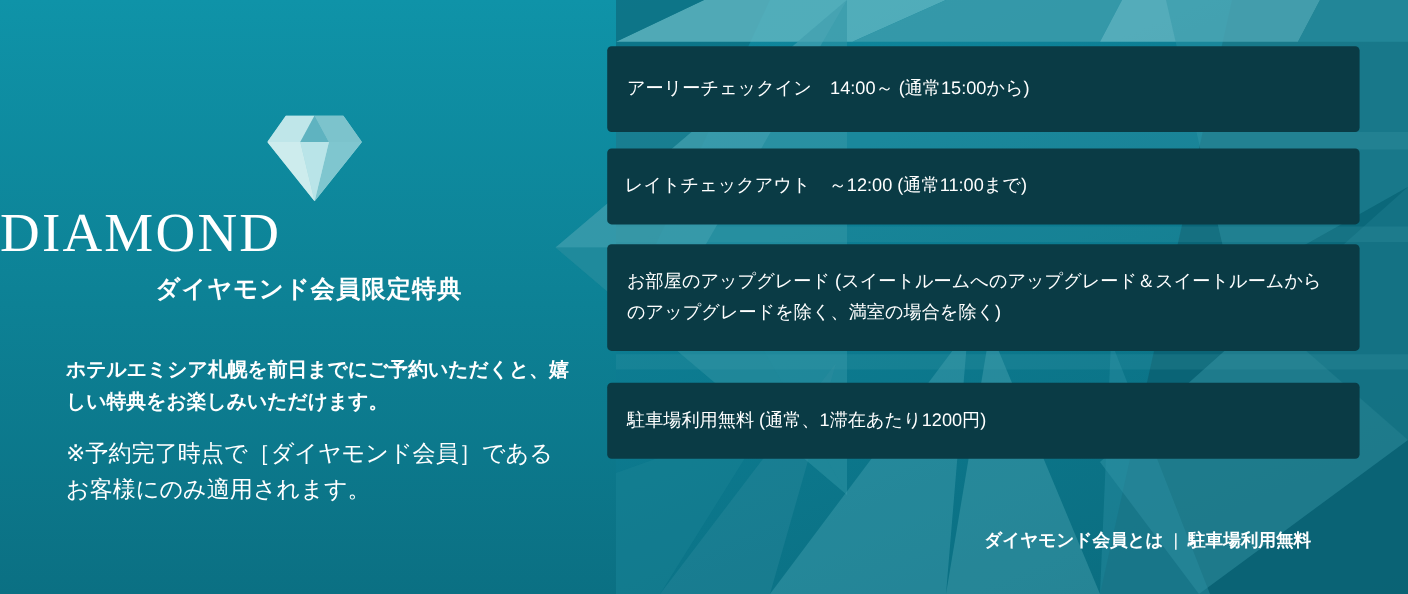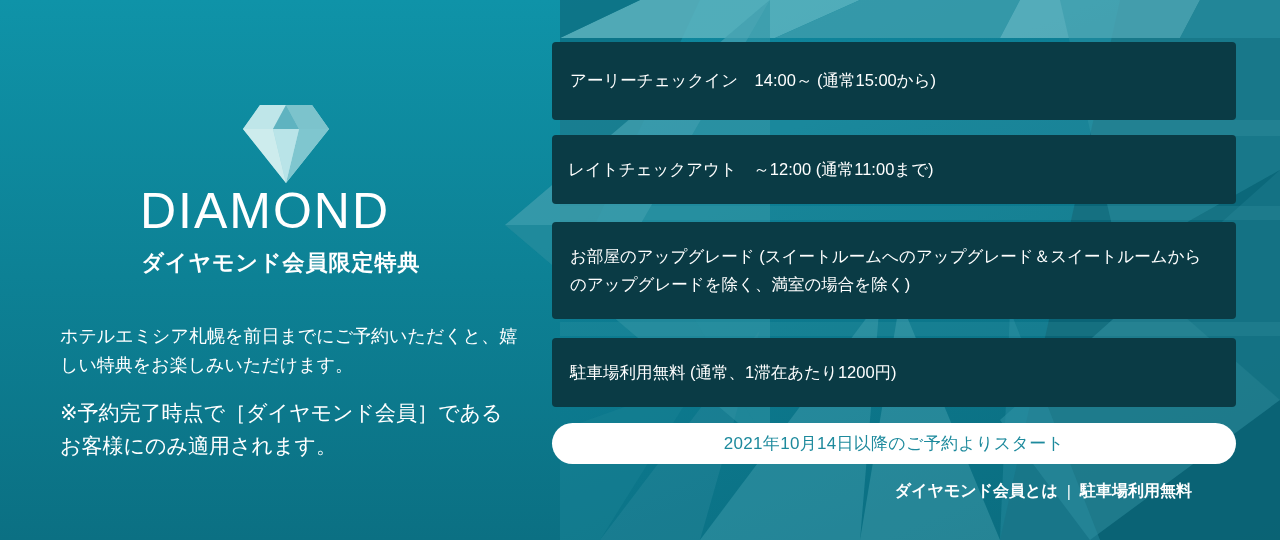--- a/index.html
+++ b/index.html
@@ -43,22 +43,21 @@
     top: 105px;
     width: 86px;
     height: 78px;
   }
 
   .brand-title {
     position: absolute;
     left: 0;
     top: 186px;
     width: 530px;
-    text-align: center;
-    font-family: Liberation Sans, sans-serif;
+    font-family: Liberation Serif, serif;
     font-size: 50px;
     line-height: 1;
     letter-spacing: 2px;
     color: #ffffff;
     font-weight: 400;
   }
 
   .brand-sub {
     position: absolute;
     left: 0;
@@ -74,21 +73,21 @@
   }
 
   .lead-copy {
     position: absolute;
     left: 60px;
     top: 322px;
     width: 460px;
     font-size: 18px;
     line-height: 1.62;
     color: #ffffff;
-    font-weight: 400;
+    font-weight: 700;
   }
 
   .note-copy {
     position: absolute;
     left: 60px;
     top: 396px;
     width: 462px;
     font-size: 21px;
     line-height: 1.58;
     color: #ffffff;
@@ -120,21 +119,21 @@
   .benefit-card .benefit-text {
     font-size: 16.5px;
     line-height: 1.66;
     font-weight: 400;
     color: #ffffff;
   }
 
   #card-0 { top: 42px;  height: 78px; align-items: center; }
   #card-1 { top: 135px; height: 69px; padding-left: 16px; }
   #card-2 { top: 222px; height: 97px; }
-  #card-3 { top: 338px; height: 69px; }
+  #card-3 { top: 348px; height: 69px; }
 
   .cta-pill {
     position: absolute;
     left: 0;
     top: 423px;
     width: 684px;
     height: 41px;
     box-sizing: border-box;
     background: #ffffff;
     border-radius: 21px;
@@ -254,23 +253,20 @@
     </div>
 
     <div class="benefit-card" id="card-2">
       <span class="benefit-text">お部屋のアップグレード (スイートルームへのアップグレード＆スイートルームからのアップグレードを除く、満室の場合を除く)</span>
     </div>
 
     <div class="benefit-card" id="card-3">
       <span class="benefit-text">駐車場利用無料 (通常、1滞在あたり1200円)</span>
     </div>
 
-    <div class="cta-pill">
-      <span>2021年10月14日以降のご予約よりスタート</span>
-    </div>
 
     <div class="footer-links">
       <a href="#">ダイヤモンド会員とは</a>
       <span class="footer-sep">|</span>
       <a href="#">駐車場利用無料</a>
     </div>
   </div>
 
 </div>
 

